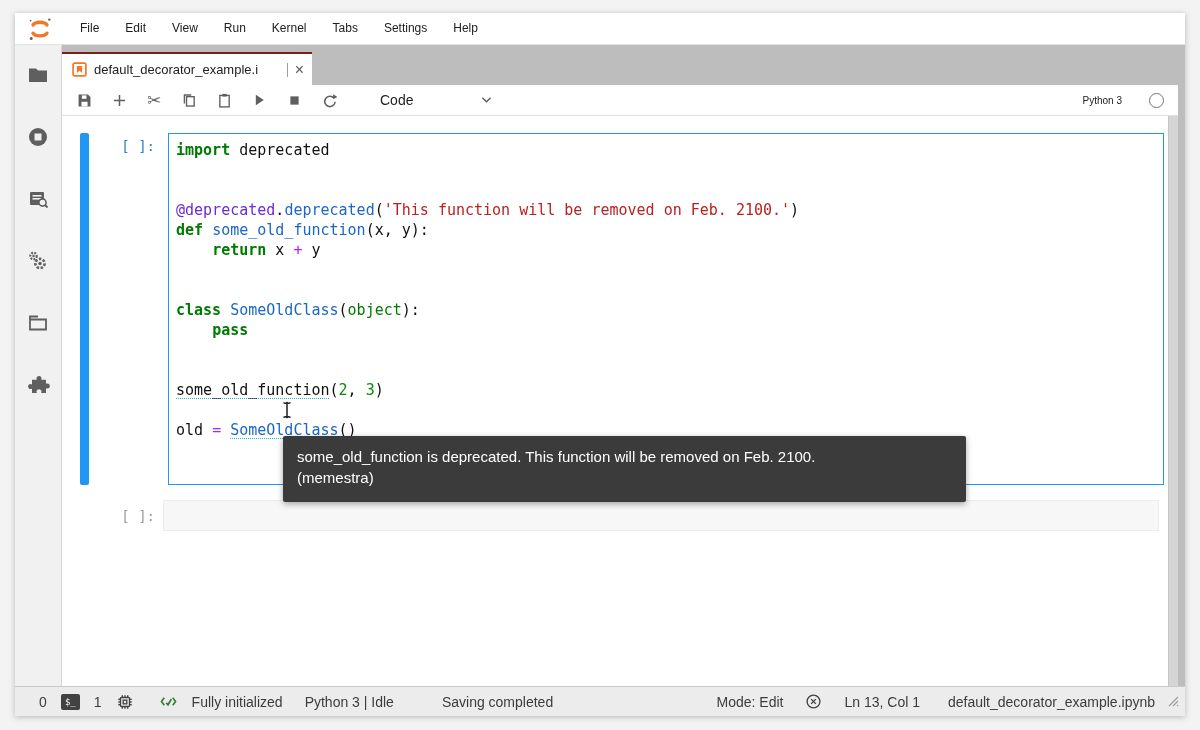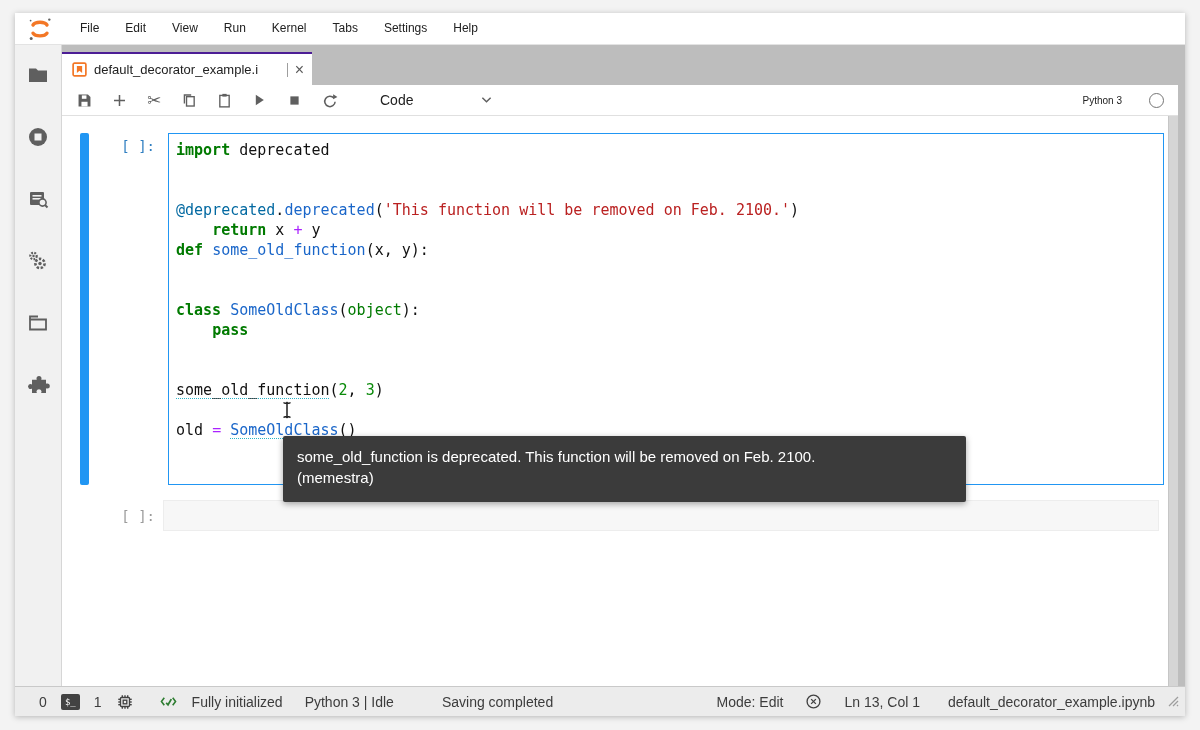--- a/index.html
+++ b/index.html
@@ -13,21 +13,21 @@
   .logo{width:30px;height:30px;margin:0 12px 0 10px;flex:none;}
   .menu-item{padding:16px 13px;font-size:12px;color:#212121;line-height:31px;cursor:default;}
   
   .dockrow{flex:1;display:flex;min-height:0;background:#bdbdbd;}
   .sidebar{width:47px;flex:none;background:#f1f1f1;border-right:1px solid #d6d6d6;
     display:flex;flex-direction:column;align-items:center;padding-top:18px;gap:38px;}
   .side-icon{width:24px;height:24px;flex:none;}
   .maincol{flex:1;display:flex;flex-direction:column;padding-right:7px;min-width:0;}
   
   .tabbar{height:40px;flex:none;display:flex;align-items:flex-end;}
-  .tab{width:250px;height:33px;background:#ffffff;border-top:2px solid #4c1d95;
+  .tab{width:250px;height:33px;background:#ffffff;border-top:2px solid #7f1d1d;
     display:flex;align-items:center;padding:0 8px 0 10px;gap:7px;}
   .tab-label{font-size:13px;color:#212121;white-space:nowrap;overflow:hidden;flex:1;}
   .tab-caret{width:1px;height:14px;background:#9e9e9e;flex:none;}
   .tab-close{font-size:16px;color:#5a5a5a;line-height:1;flex:none;cursor:pointer;}
   
   .toolbar{height:31px;flex:none;background:#ffffff;border-bottom:1px solid #e0e0e0;
     display:flex;align-items:center;padding:0 14px 0 12px;gap:15px;}
   .tb-icon{width:20px;height:20px;display:flex;align-items:center;justify-content:center;
     color:#5f5f5f;flex:none;cursor:pointer;}
   .tb-icon svg{display:block;}
@@ -48,21 +48,21 @@
   .prompt1{top:22px;color:#307fc1;}
   .prompt2{top:392px;color:#9b9b9b;}
   .editor1{position:absolute;left:106px;top:17px;width:996px;height:352px;
     border:1px solid #2196f3;background:#fff;padding:6px 6px 6px 7px;overflow:hidden;}
   .editor2{position:absolute;left:101px;top:384px;width:996px;height:31px;
     background:#f7f7f7;border:1px solid #ededed;}
   .cm-line{height:20px;line-height:20px;white-space:pre;
     font-family:"DejaVu Sans Mono",monospace;font-size:15px;color:#111;}
   .tok-kw{color:#007a00;font-weight:bold;}
   .tok-def{color:#1a66c9;}
-  .tok-meta{color:#0369a1;margin-top:10px;}
+  .tok-meta{color:#6d28d9;margin-top:10px;}
   .tok-str{color:#ba2121;}
   .tok-num{color:#0a8a0a;}
   .tok-builtin{color:#007a00;}
   .tok-op{color:#aa22ff;}
   .tok-pl{color:#111;}
   .tok-lint{text-decoration:underline dotted #2bb5c9;text-decoration-thickness:1px;text-underline-offset:3px;}
   .ibeam{position:absolute;left:219px;top:284px;width:12px;height:20px;}
   .tooltip{position:absolute;left:221px;top:320px;width:683px;height:66px;background:#3b3b3b;
     border-radius:2px;box-shadow:0 2px 6px rgba(0,0,0,.35);color:#ffffff;
     padding:10px 14px;font-size:15px;line-height:21px;z-index:5;}
@@ -216,22 +216,22 @@
       </div>
 
       <div class="notebook">
         <div class="active-bar"></div>
         <div class="prompt prompt1">[ ]:</div>
         <div class="editor1" id="code-editor">
             <div class="cm-line"><span class="tok-kw">import</span><span class="tok-pl"> deprecated</span></div>
             <div class="cm-line">&nbsp;</div>
             <div class="cm-line">&nbsp;</div>
             <div class="cm-line"><span class="tok-meta">@deprecated</span><span class="tok-pl">.</span><span class="tok-def">deprecated</span><span class="tok-pl">(</span><span class="tok-str">'This function will be removed on Feb. 2100.'</span><span class="tok-pl">)</span></div>
+            <div class="cm-line"><span class="tok-kw">def</span><span class="tok-pl"> </span><span class="tok-def">some_old_function</span><span class="tok-pl">(x, y):</span></div>
             <div class="cm-line"><span class="tok-pl">    </span><span class="tok-kw">return</span><span class="tok-pl"> x </span><span class="tok-op">+</span><span class="tok-pl"> y</span></div>
-            <div class="cm-line"><span class="tok-kw">def</span><span class="tok-pl"> </span><span class="tok-def">some_old_function</span><span class="tok-pl">(x, y):</span></div>
             <div class="cm-line">&nbsp;</div>
             <div class="cm-line">&nbsp;</div>
             <div class="cm-line"><span class="tok-kw">class</span><span class="tok-pl"> </span><span class="tok-def">SomeOldClass</span><span class="tok-pl">(</span><span class="tok-builtin">object</span><span class="tok-pl">):</span></div>
             <div class="cm-line"><span class="tok-pl">    </span><span class="tok-kw">pass</span></div>
             <div class="cm-line">&nbsp;</div>
             <div class="cm-line">&nbsp;</div>
             <div class="cm-line"><span class="tok-pl tok-lint">some_old_function</span><span class="tok-pl">(</span><span class="tok-num">2</span><span class="tok-pl">, </span><span class="tok-num">3</span><span class="tok-pl">)</span></div>
             <div class="cm-line">&nbsp;</div>
             <div class="cm-line"><span class="tok-pl">old </span><span class="tok-op">=</span><span class="tok-pl"> </span><span class="tok-def tok-lint">SomeOldClass</span><span class="tok-pl">()</span></div>
             <div class="cm-line">&nbsp;</div>

